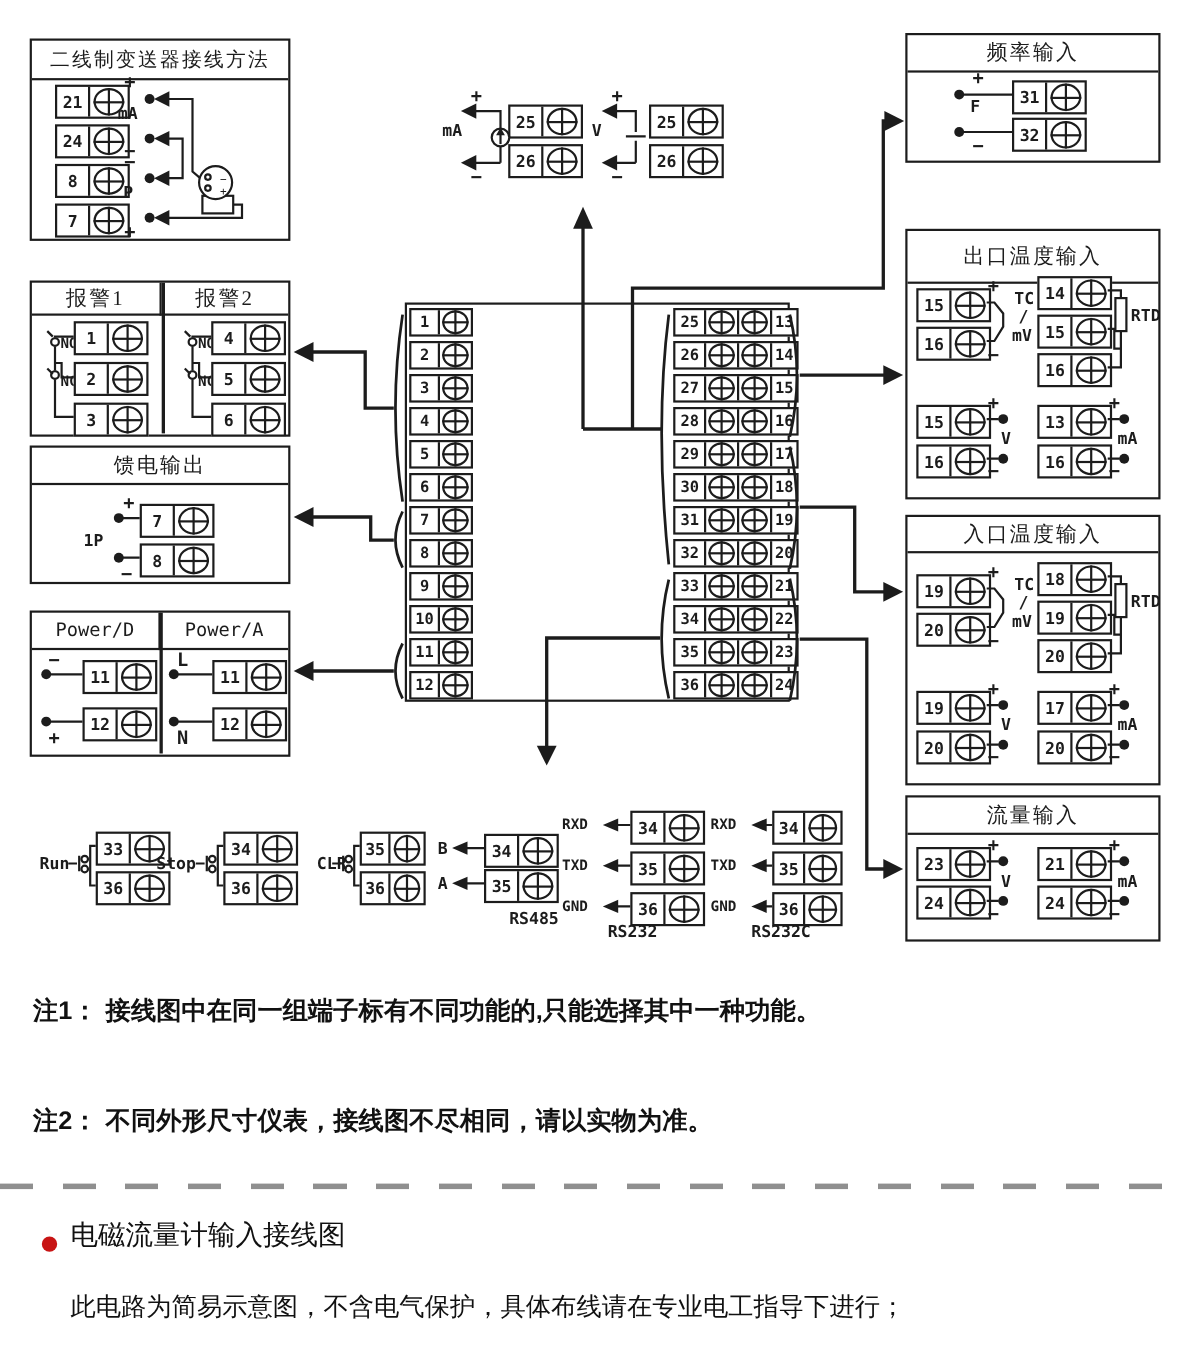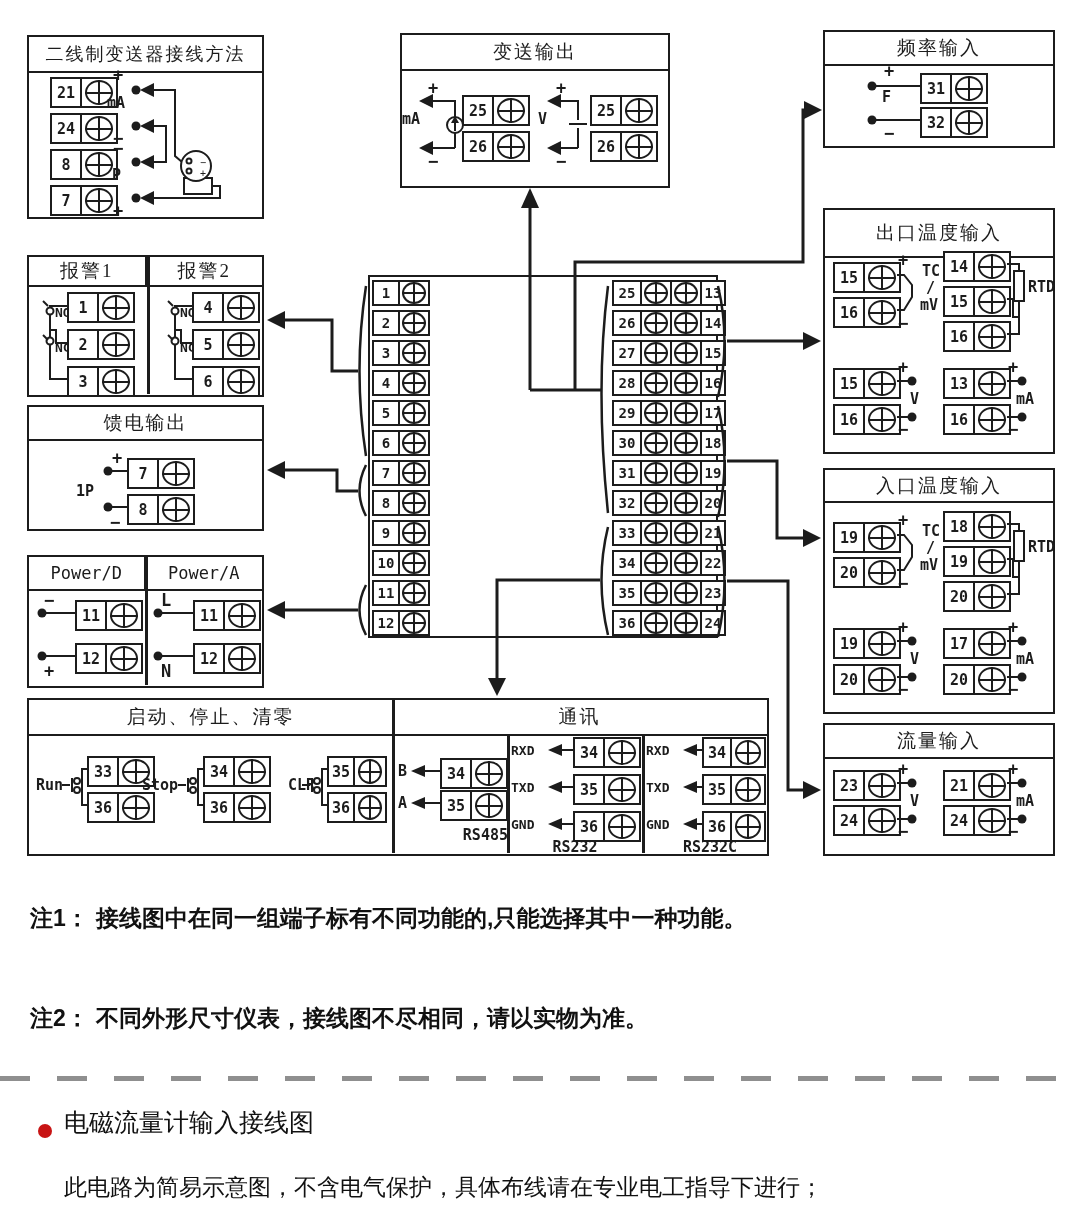--- a/index.html
+++ b/index.html
@@ -233,23 +233,20 @@
     <span class="tnum">7</span>
     <span class="tscrew"></span>
     </div>
   <span class="lbl big" style="left:113px;top:67px;">+</span>
   <span class="lbl" style="left:107px;top:96px;">mA</span>
   <span class="lbl big" style="left:113px;top:130px;">−</span>
   <span class="lbl big" style="left:113px;top:140px;">−</span>
   <span class="lbl" style="left:112px;top:168px;">P</span>
   <span class="lbl big" style="left:113px;top:203px;">+</span>
 
-  <div class="box" style="left:400px;top:33px;width:270px;height:155px;">
-    <div class="box-title" style="height:36px;">变送输出</div>
-  </div>
   <span class="lbl" style="left:402px;top:112px;">mA</span>
   <span class="lbl big" style="left:428px;top:80px;">+</span>
   <span class="lbl big" style="left:428px;top:153px;">−</span>
   <div class="tcell" style="left:462px;top:95px;">
     <span class="tnum">25</span>
       <span class="tscrew"></span>
     </div>
   <div class="tcell" style="left:462px;top:131px;">
     <span class="tnum">26</span>
       <span class="tscrew"></span>
@@ -608,27 +605,20 @@
       </div>
         <div class="trow">
         <span class="n a" style="width:26px">36</span>
         <span class="s mid"></span>
         <span class="s"></span>
         <span class="n b">24</span>
       </div>
       </div>
   </div>
 
-  <div class="box" style="left:27px;top:698px;width:742px;height:158px;">
-    <div class="box-title" style="height:36px;width:49.2%;border-right:0;">启动、停止、清零</div>
-    <div class="box-title" style="height:36px;width:50.8%;left:49.2%;">通讯</div>
-    <div class="vdiv" style="left:363px;top:0;height:153px;"></div>
-    <div class="vdiv" style="left:478px;top:36px;height:117px;"></div>
-    <div class="vdiv" style="left:613px;top:36px;height:117px;"></div>
-  </div>
   <span class="lbl" style="left:36px;top:778px;">Run</span>
   <div class="tcell" style="left:87px;top:756px;">
     <span class="tnum">33</span>
       <span class="tscrew"></span>
     </div>
   <div class="tcell" style="left:87px;top:792px;">
     <span class="tnum">36</span>
       <span class="tscrew"></span>
     </div>
   <span class="lbl" style="left:142px;top:778px;">Stop</span>

